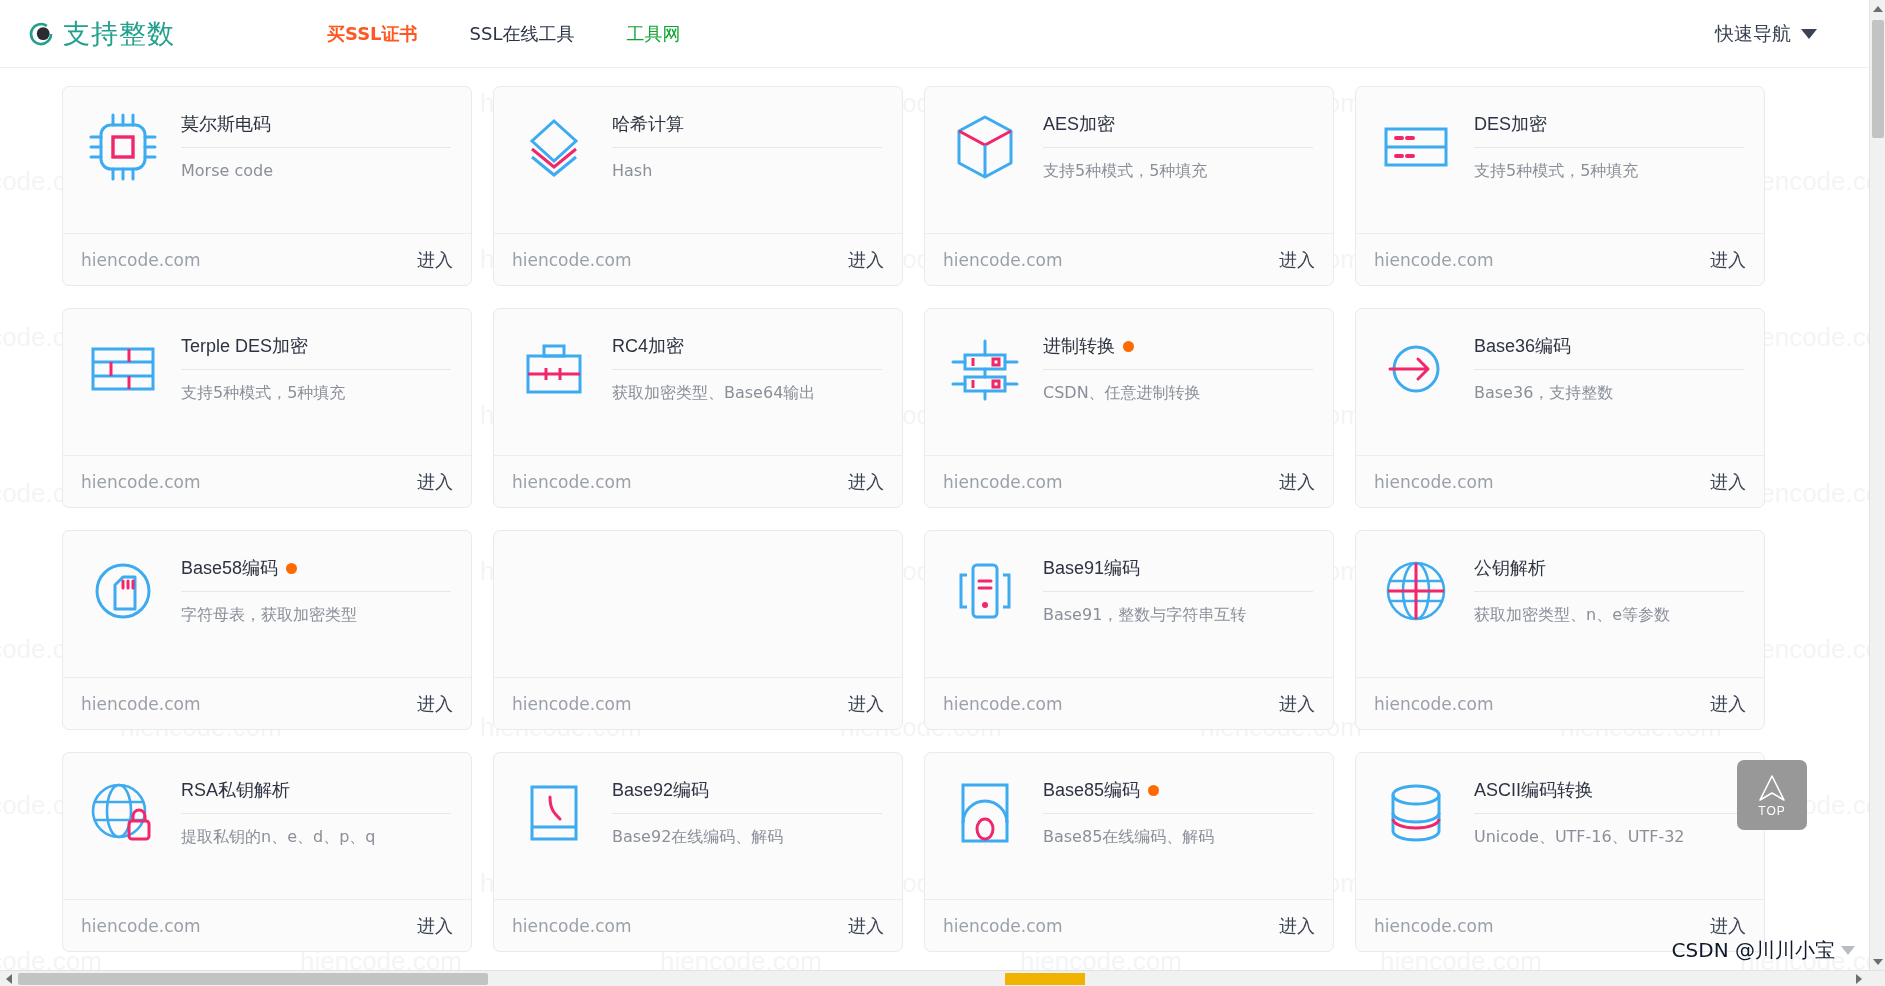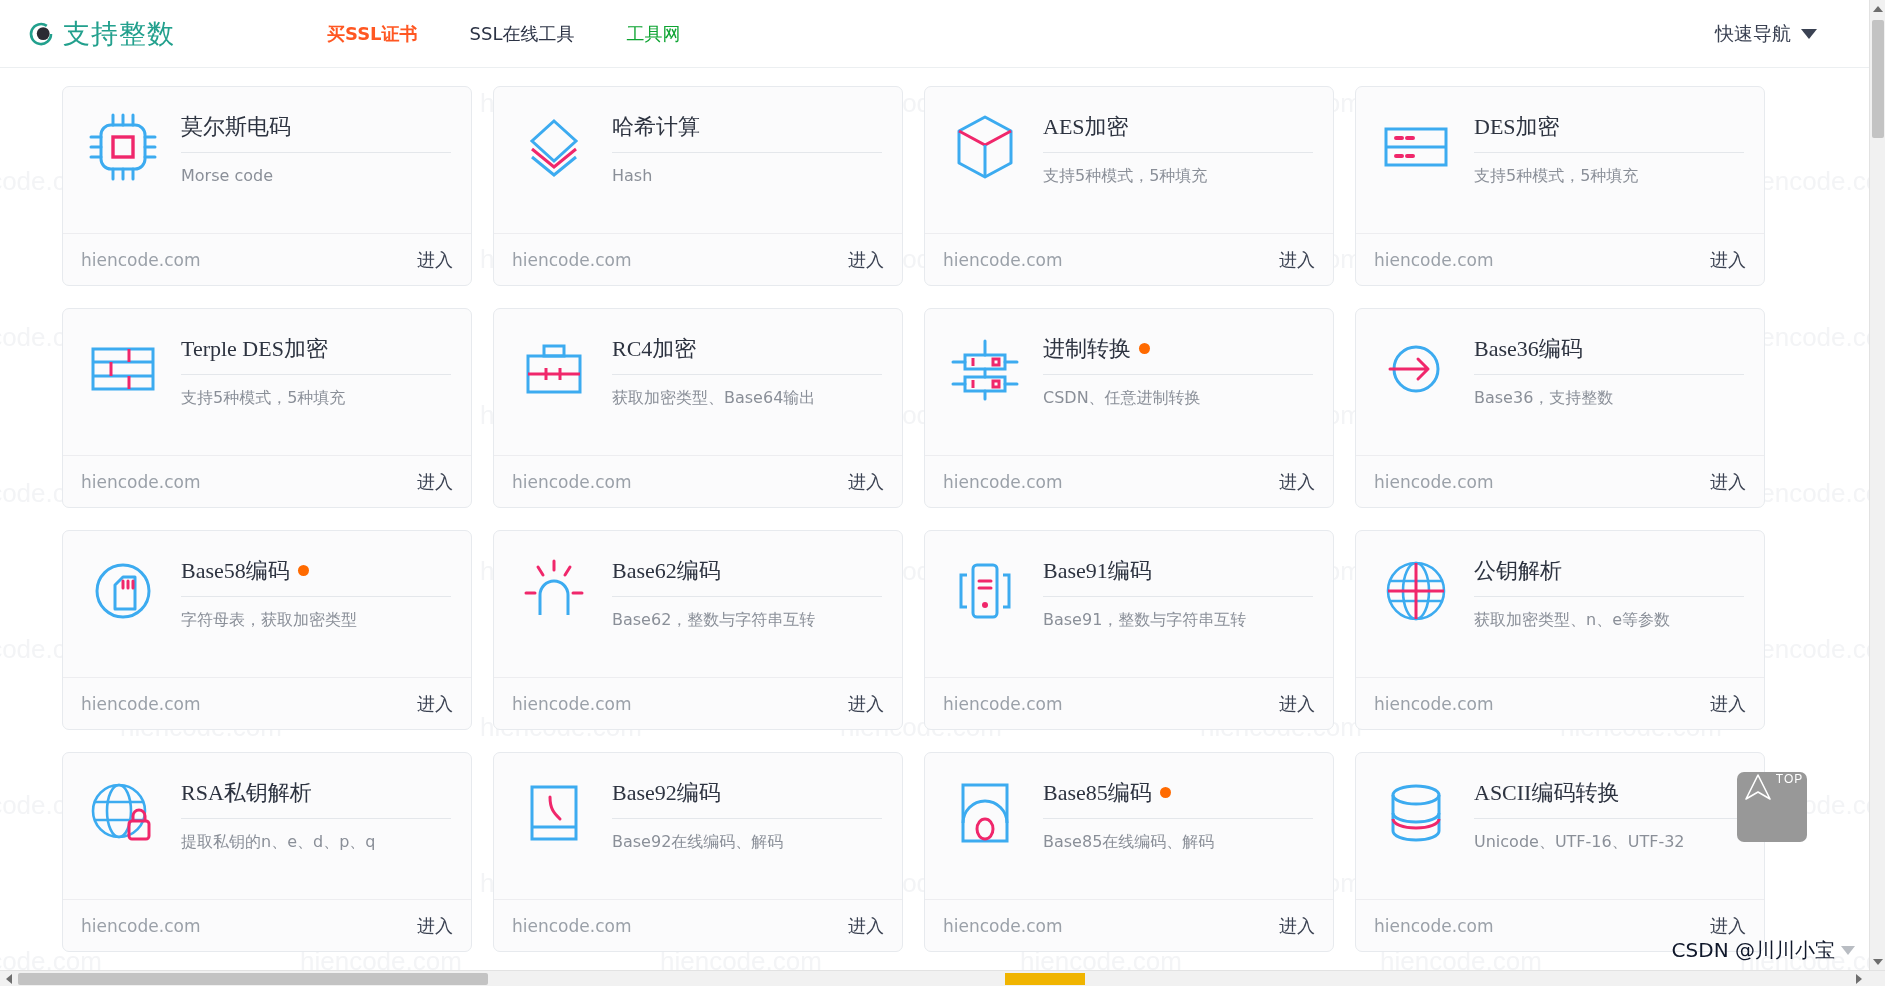--- a/index.html
+++ b/index.html
@@ -108,23 +108,23 @@
     gap: 16px;
   }
   .card-icon {
     width: 84px; height: 84px;
     flex: none;
     display: flex; align-items: center; justify-content: center;
   }
   .card-icon svg { width: 80px; height: 80px; display: block; }
   .card-body { flex: 1; min-width: 0; padding-top: 8px; }
   .card-title {
-    font-size: 22px;
+    font-size: 18px;
     color: #2d3340;
-    font-family: Liberation Serif, serif;
+    font-family: Liberation Sans, sans-serif;
     white-space: nowrap;
     display: flex; align-items: center; gap: 8px;
     line-height: 1.25;
   }
   .badge-dot {
     width: 11px; height: 11px;
     border-radius: 50%;
     background: #ff6a00;
     flex: none;
     display: none;
@@ -160,26 +160,26 @@
   .card-enter {
     font-size: 18px;
     color: #3b4252;
     font-family: "DejaVu Sans", sans-serif;
     text-align: right;
   }
 
   
   .totop {
     position: absolute;
-    right: 78px; bottom: 144px;
+    right: 78px; bottom: 156px;
     width: 70px; height: 70px;
     background: #989898;
     border-radius: 7px;
-    display: flex; flex-direction: row;
-    justify-content: center;
+    display: flex; flex-direction: column;
+    align-items: center; justify-content: center;
     color: #ffffff;
     cursor: pointer;
     z-index: 20;
     gap: 1px;
   }
   .totop svg { width: 34px; height: 30px; display: block; }
   .totop-label {
     font-size: 12px; letter-spacing: 1px;
     font-family: "Liberation Sans", sans-serif;
   }
@@ -589,37 +589,20 @@
             <div class="title-rule"></div>
             <div class="card-desc">字符母表，获取加密类型</div>
           </div>
         </div>
         <div class="card-footer">
           <span class="card-domain">hiencode.com</span>
           <span class="card-enter">进入</span>
         </div>
       </div>
       <div class="card">
-        <div class="card-top">
-          <div class="card-icon">
-            <svg viewBox="0 0 80 80">
-      <path d="M26 64V44a14 14 0 0 1 28 0v20" fill="none" stroke="#3cabf0" stroke-width="3"></path>
-      <g stroke="#f0276b" stroke-width="3" stroke-linecap="round">
-        <path d="M40 10v9M24 16l5 8M56 16l-5 8M12 42h9M68 42h-9"></path>
-              </g>
-            </svg>
-          </div>
-          <div class="card-body">
-            <div class="card-title">
-              <span>Base62编码</span>
-            </div>
-            <div class="title-rule"></div>
-            <div class="card-desc">Base62，整数与字符串互转</div>
-          </div>
-        </div>
         <div class="card-footer">
           <span class="card-domain">hiencode.com</span>
           <span class="card-enter">进入</span>
         </div>
       </div>
       <div class="card">
         <div class="card-top">
           <div class="card-icon">
             <svg viewBox="0 0 80 80">
       <rect x="28" y="14" width="24" height="52" rx="4" fill="none" stroke="#3cabf0" stroke-width="3"></rect>

